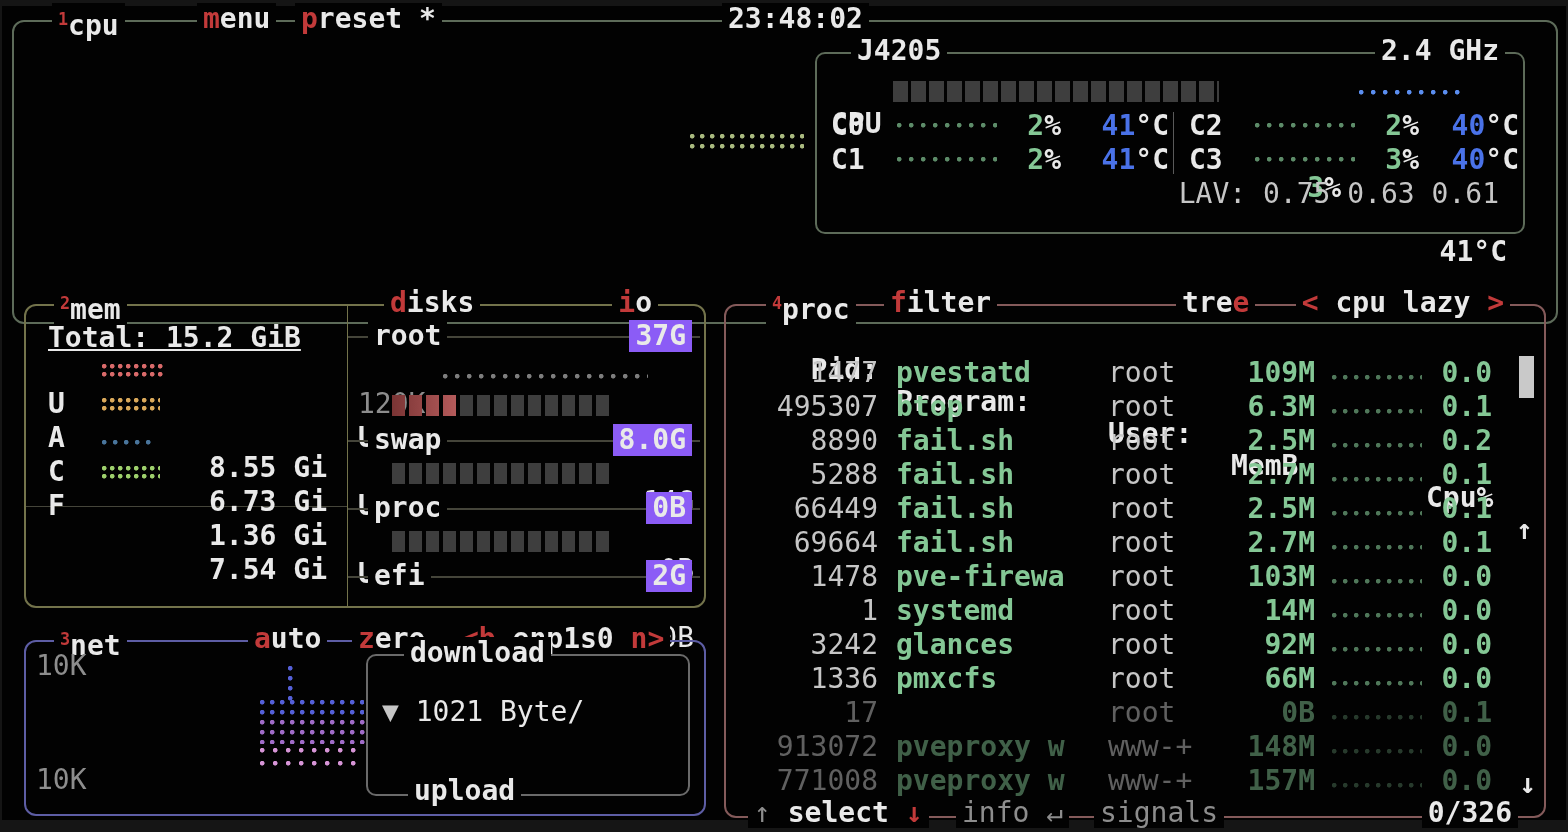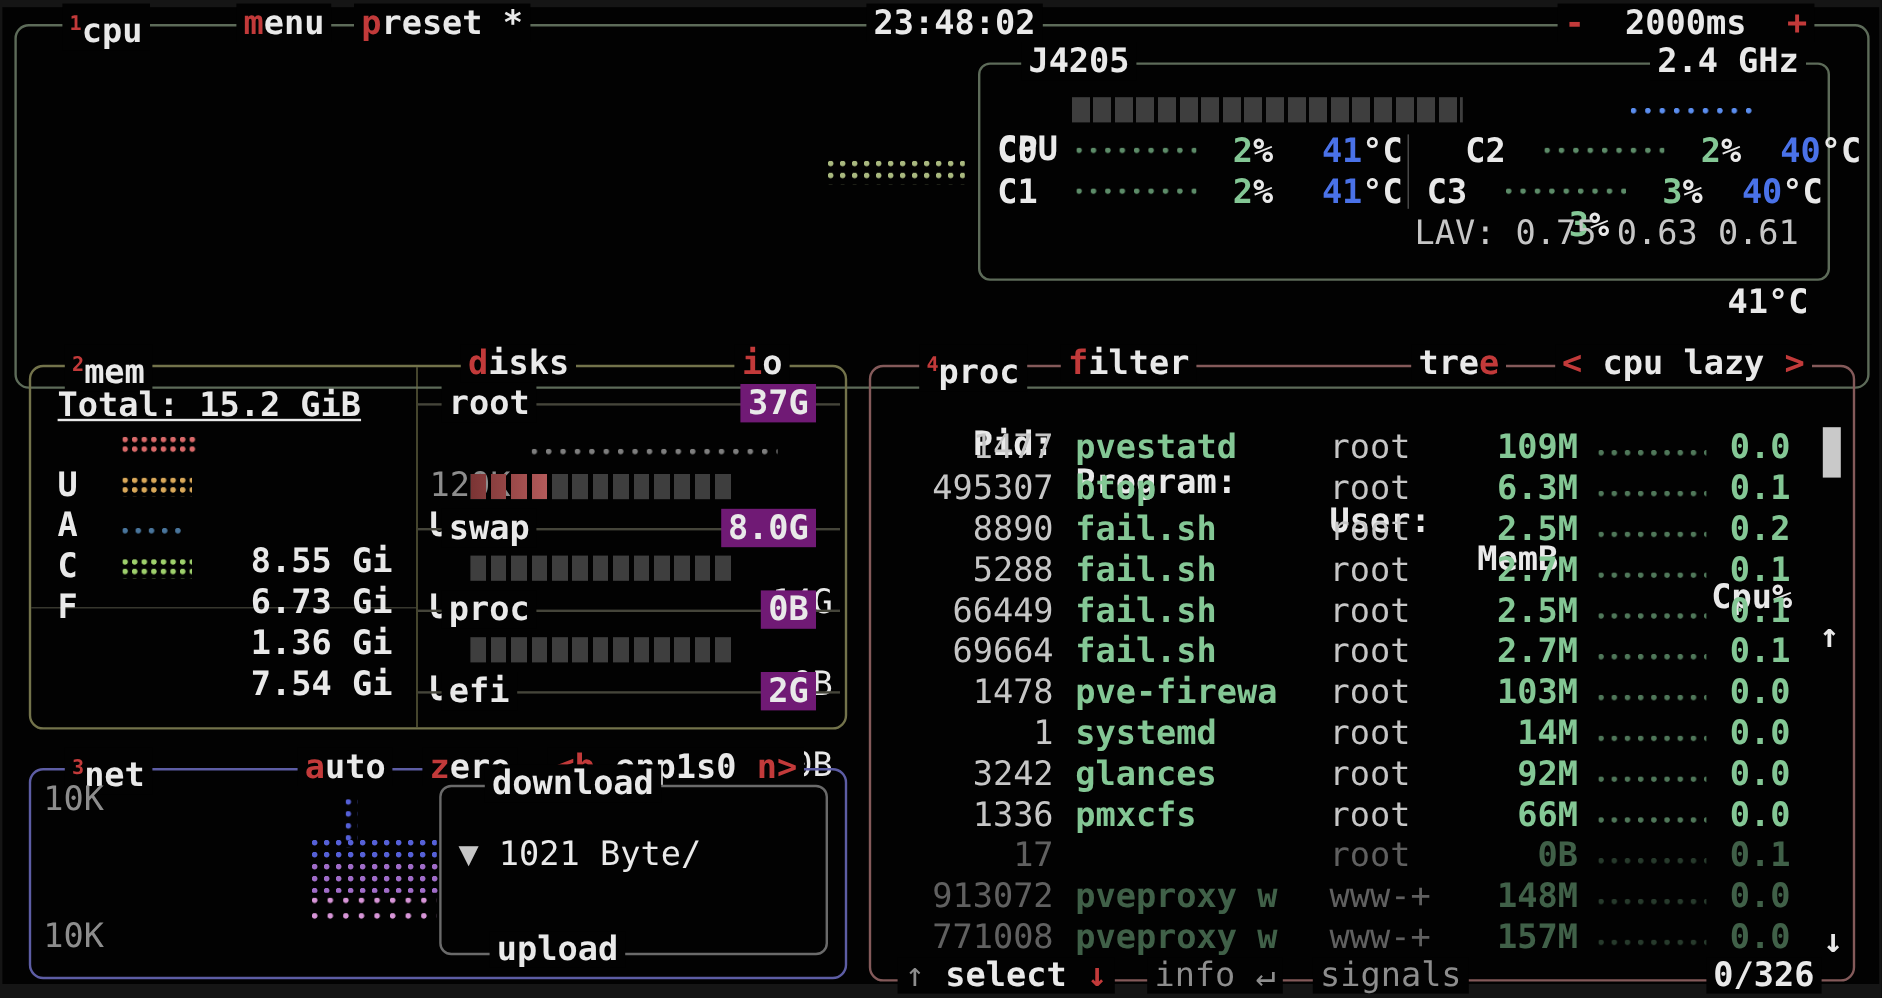--- a/index.html
+++ b/index.html
@@ -44,21 +44,21 @@
   #md-box{left:22px;top:298px;width:682px;height:304px;border-color:var(--border-mem);}
   #md-divider{position:absolute;left:321px;top:0;bottom:0;width:1px;background:var(--border-mem);}
   #mem-hline{position:absolute;left:0;top:200px;width:321px;height:1px;background:var(--dim-line);}
   .memrow .ml{position:absolute;left:22px;}
   .memrow .mv{position:absolute;right:20px;}
   .memrow .dots{left:76px;top:8px;height:16px;background-size:8px 8px;}
   #disks{position:absolute;left:322px;top:0;right:0;bottom:0;}
   .dtitle{position:absolute;left:0;right:0;height:32px;line-height:32px;}
   .dtitle::before{content:"";position:absolute;left:0;right:4px;top:50%;height:2px;background:var(--dim-line);}
   .dtitle .dn{position:absolute;left:20px;background:#020202;padding:0 6px;}
-  .dtitle .ds{position:absolute;right:24px;background:#701a75;padding:0 6px;}
+  .dtitle .ds{position:absolute;right:12px;background:#8b5cf6;padding:0 6px;}
   .drow .ul{position:absolute;left:10px;}
   .drow .uv{position:absolute;right:10px;}
 
   
   #net-box{left:22px;top:634px;width:682px;height:176px;border-color:var(--border-net);}
   #net-info{position:absolute;left:340px;top:12px;width:324px;height:142px;border:2px solid #6a6a6a;border-radius:10px;}
 
   
   #proc-box{left:722px;top:298px;width:822px;height:514px;border-color:var(--border-proc);}
   #proc-head span{position:absolute;}
@@ -76,21 +76,20 @@
 </head>
 <body>
 
 <div id="term">
 
   <div id="cpu-box" class="box">
     <span class="tab" style="left:38px"><sup class="c-red">1</sup><span>cpu</span></span>
     <span class="tab" style="left:183px"><span class="c-red">m</span><span>enu</span></span>
     <span class="tab" style="left:281px"><span class="c-red">p</span><span>reset *</span></span>
     <span class="tab" style="left:708px">23:48:02</span>
-    <span class="tab" style="right:44px"><span class="c-red">-</span><span>  </span><span>2000ms</span><span>  </span><span class="c-red">+</span></span>
 
     <span class="dots" style="left:676px;top:112px;width:114px;height:20px;--dc:var(--olive);background-size:10px 10px;"></span>
 
     <div id="cpu-inner" class="box">
       <span class="tab" style="left:34px">J4205</span>
       <span class="tab" style="right:18px">2.4 GHz</span>
 
       <div class="row" style="left:14px;right:14px;top:22px">
         <span class="abs" style="left:0">CPU</span>
         <span class="meter" style="left:62px;top:5px;width:326px;"></span>
@@ -98,21 +97,21 @@
         <span class="dots" style="left:528px;top:14px;width:104px;height:8px;--dc:var(--dot-blue);background-size:12px 12px;"></span>
         <span class="abs" style="right:2px;width:92px;text-align:right;">41°C</span>
       </div>
 
       <div class="corehalf" style="left:14px;top:56px;width:338px;">
         <span class="ch-label">C0</span>
         <span class="dots ch-dots"></span>
         <span class="ch-pct"><span class="c-green">2</span><span>%</span></span>
         <span class="ch-temp"><span class="c-blue">41</span><span>°C</span></span>
       </div>
-      <div class="corehalf" style="left:372px;top:56px;width:330px;margin-left:32px;">
+      <div class="corehalf" style="left:372px;top:56px;width:330px;">
         <span class="ch-label">C2</span>
         <span class="dots ch-dots"></span>
         <span class="ch-pct"><span class="c-green">2</span><span>%</span></span>
         <span class="ch-temp"><span class="c-blue">40</span><span>°C</span></span>
       </div>
       <div class="corehalf" style="left:14px;top:90px;width:338px;">
         <span class="ch-label">C1</span>
         <span class="dots ch-dots"></span>
         <span class="ch-pct"><span class="c-green">2</span><span>%</span></span>
         <span class="ch-temp"><span class="c-blue">41</span><span>°C</span></span>

